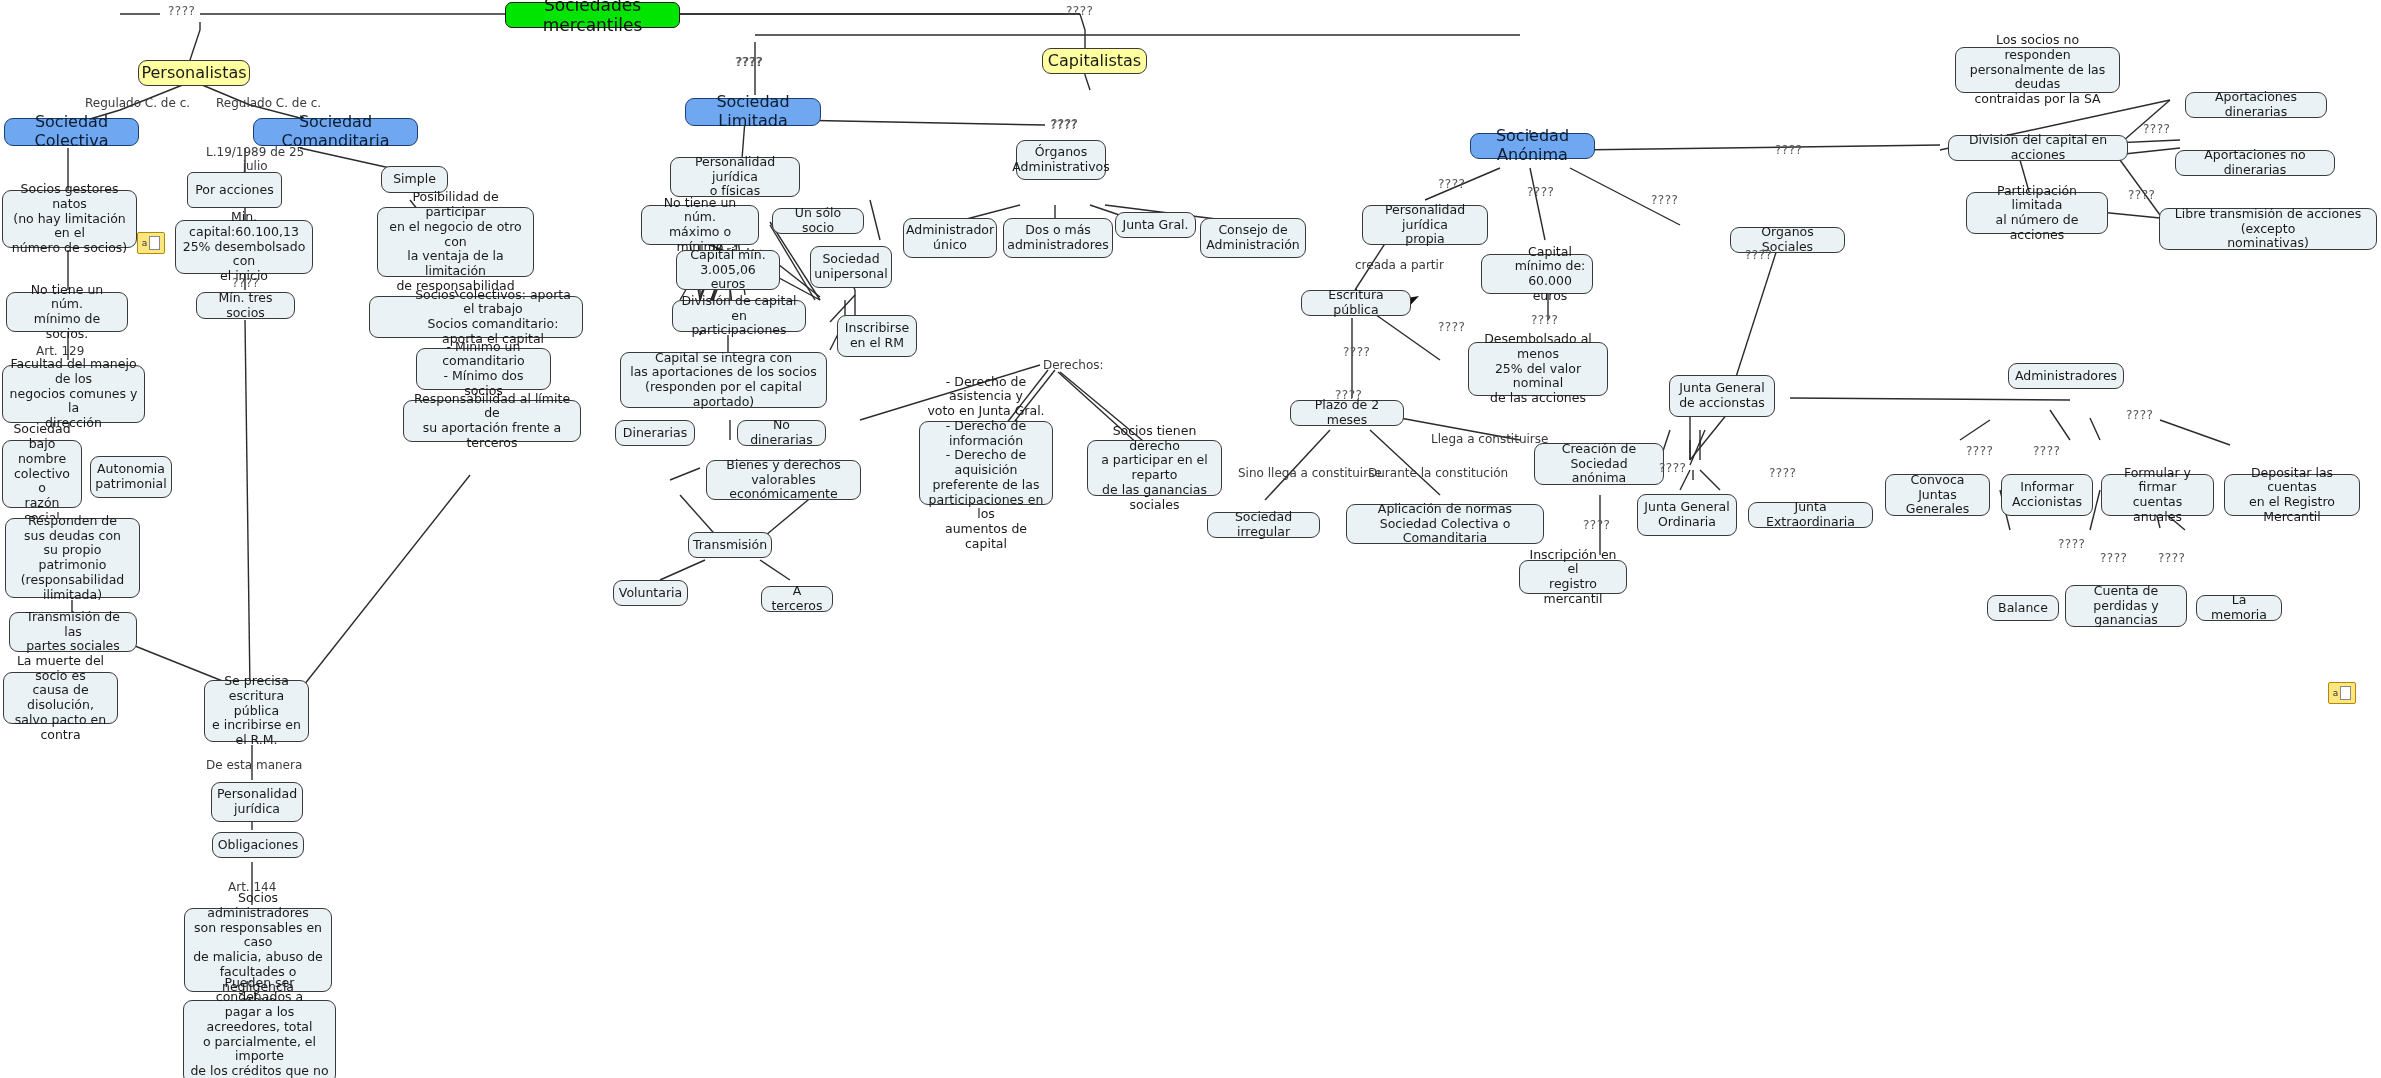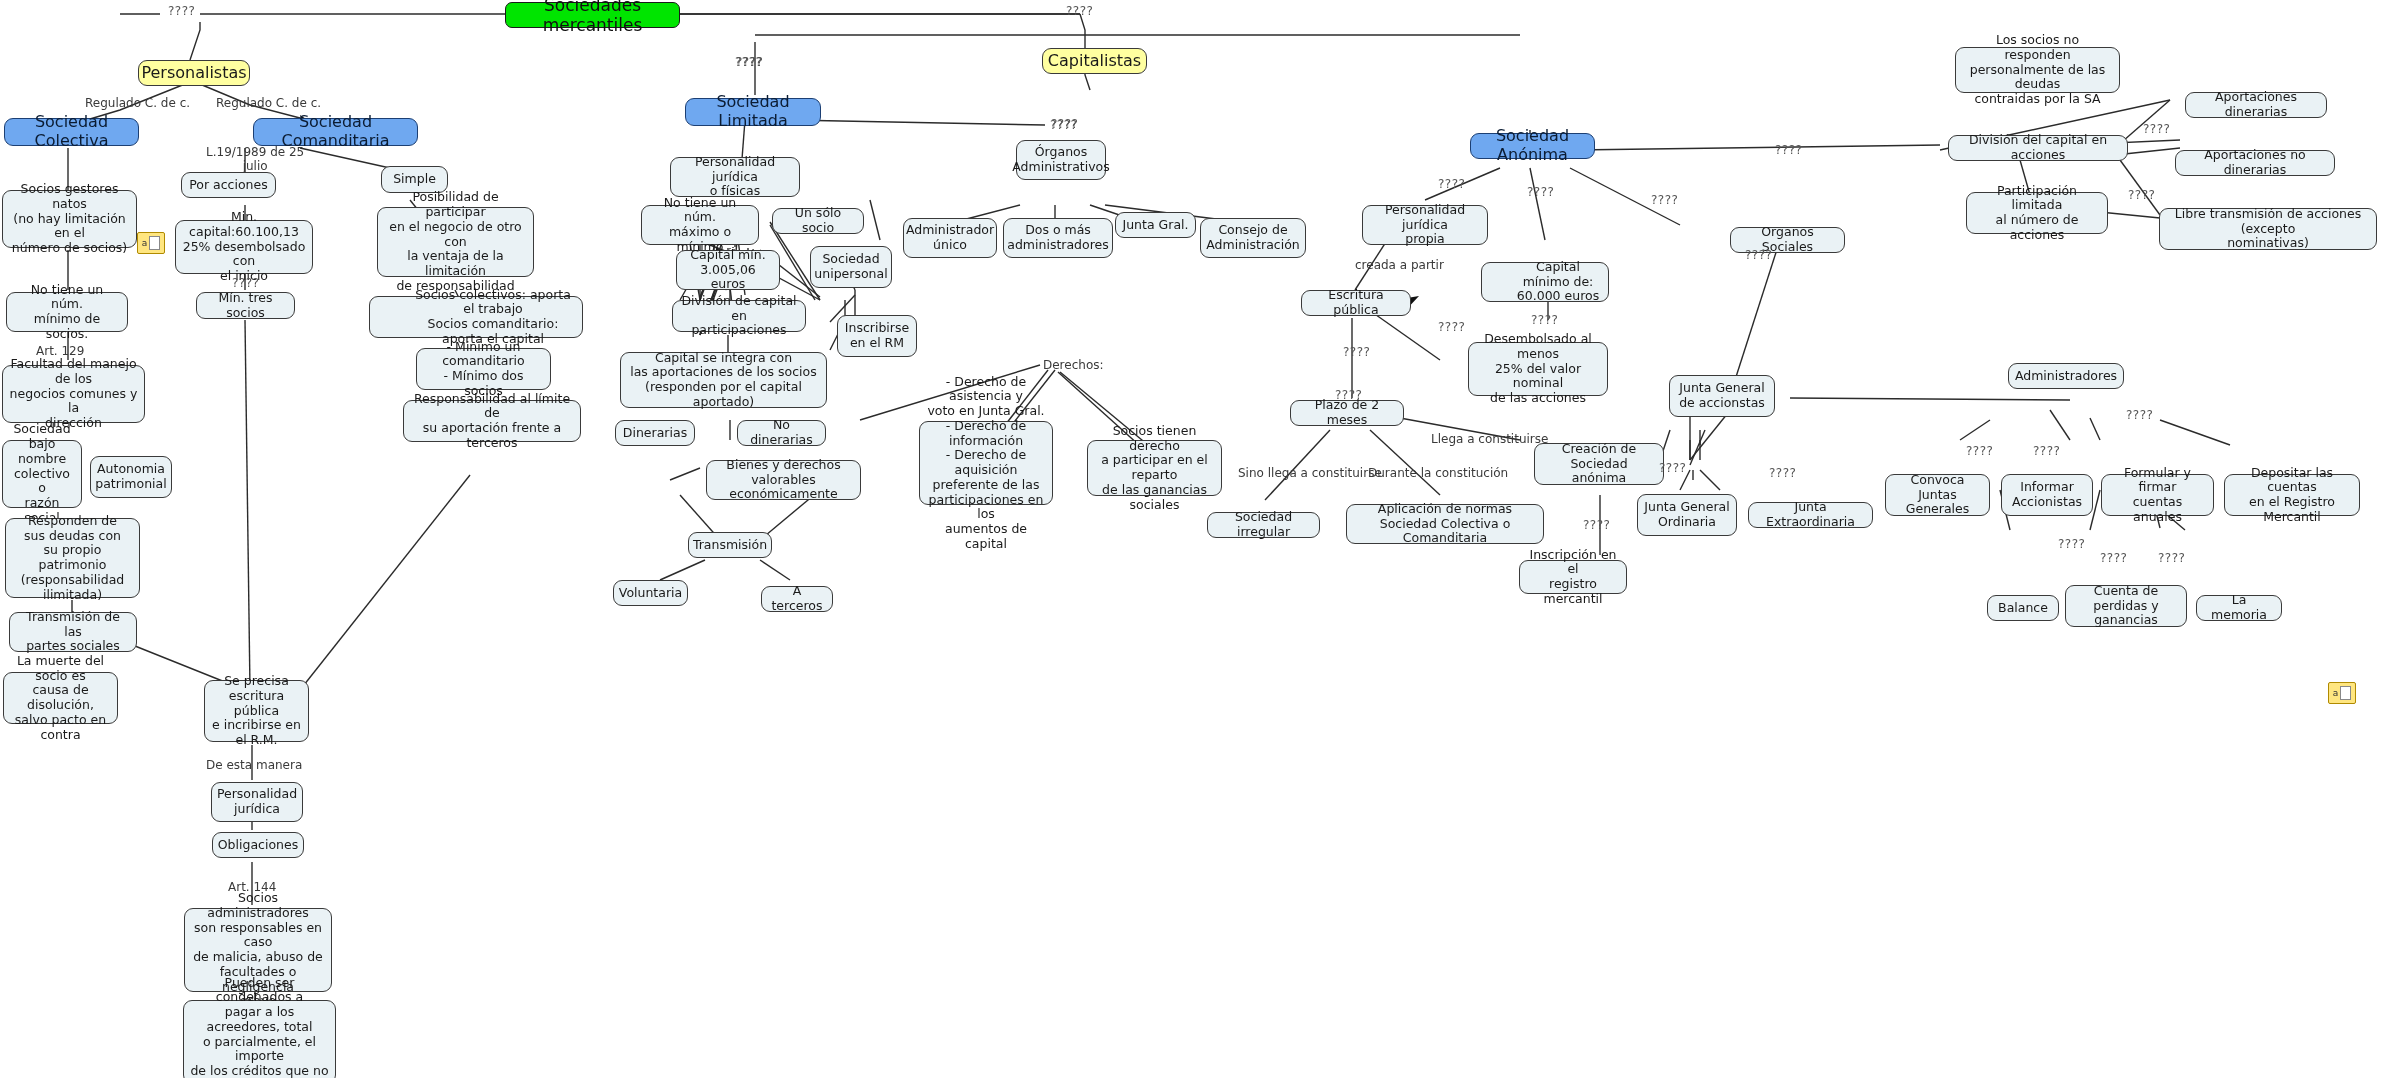--- a/index.html
+++ b/index.html
@@ -268,21 +268,21 @@
 sus deudas con
 su propio patrimonio
 (responsabilidad
 ilimitada)</div>
   <div class="node n-leaf" style="left:9px;top:612px;width:128px;height:40px;">Transmisión de las
 partes sociales</div>
   <div class="node n-leaf" style="left:3px;top:672px;width:115px;height:52px;">La muerte del socio es
 causa de disolución,
 salvo pacto en contra</div>
 
-  <div class="node n-leaf" style="left:181px;top:172px;width:95px;height:26px;">Por acciones</div>
+  <div class="node n-leaf" style="left:187px;top:172px;width:95px;height:36px;border-radius:6px;">Por acciones</div>
   <div class="node n-leaf" style="left:381px;top:166px;width:67px;height:27px;">Simple</div>
   <div class="node n-leaf" style="left:175px;top:220px;width:138px;height:54px;">Min. capital:60.100,13
 25% desembolsado con
 el inicio</div>
   <div class="node n-leaf" style="left:196px;top:292px;width:99px;height:27px;">Mín. tres socios</div>
   <div class="node n-leaf" style="left:377px;top:207px;width:157px;height:70px;">Posibilidad de participar
 en el negocio de otro con
 la ventaja de la limitación
 de responsabilidad</div>
   <div class="node n-leaf" style="left:369px;top:296px;width:214px;height:42px;padding-left:40px;">Socios colectivos: aporta el trabajo
@@ -348,21 +348,21 @@
   <div class="node n-leaf" style="left:903px;top:218px;width:94px;height:40px;">Administrador
 único</div>
   <div class="node n-leaf" style="left:1003px;top:218px;width:110px;height:40px;">Dos o más
 administradores</div>
   <div class="node n-leaf" style="left:1115px;top:212px;width:81px;height:26px;">Junta Gral.</div>
   <div class="node n-leaf" style="left:1200px;top:218px;width:106px;height:40px;">Consejo de
 Administración</div>
 
   <div class="node n-leaf" style="left:1362px;top:205px;width:126px;height:40px;">Personalidad jurídica
 propia</div>
-  <div class="node n-leaf" style="left:1481px;top:262px;width:128px;height:40px;padding-left:32px;">Capital mínimo de:
+  <div class="node n-leaf" style="left:1481px;top:254px;width:112px;height:40px;padding-left:32px;">Capital mínimo de:
 60.000 euros</div>
   <div class="node n-leaf" style="left:1301px;top:290px;width:110px;height:26px;">Escritura pública</div>
   <div class="node n-leaf" style="left:1468px;top:342px;width:140px;height:54px;">Desembolsado al menos
 25%  del  valor nominal
 de las acciones</div>
   <div class="node n-leaf" style="left:1290px;top:400px;width:114px;height:26px;">Plazo de 2 meses</div>
   <div class="node n-leaf" style="left:1207px;top:512px;width:113px;height:26px;">Sociedad irregular</div>
   <div class="node n-leaf" style="left:1534px;top:443px;width:130px;height:42px;">Creación de Sociedad
 anónima</div>
   <div class="node n-leaf" style="left:1346px;top:504px;width:198px;height:40px;">Aplicación de normas

